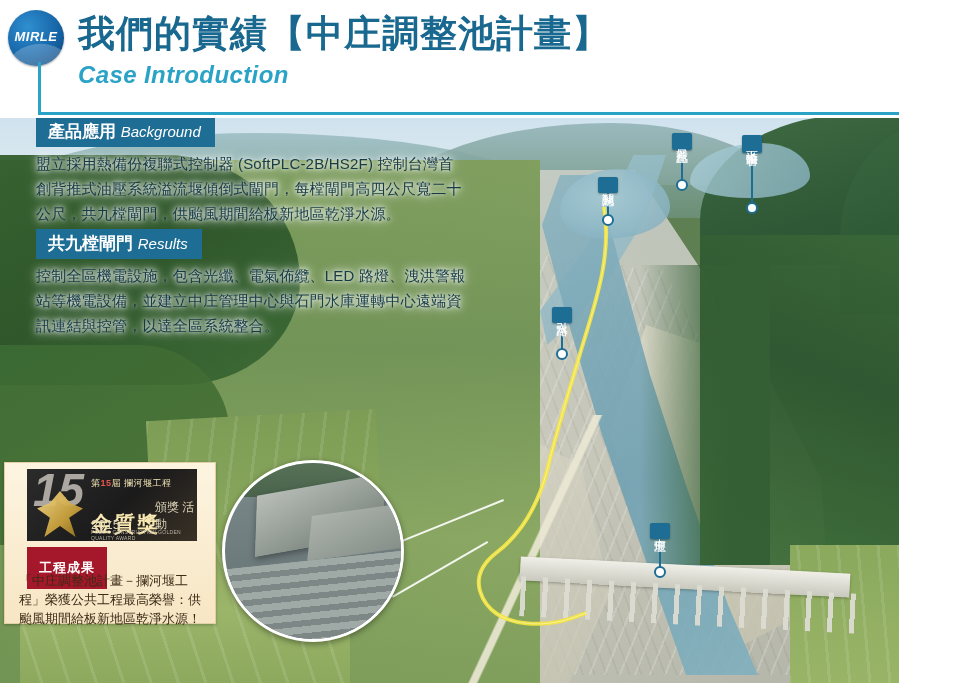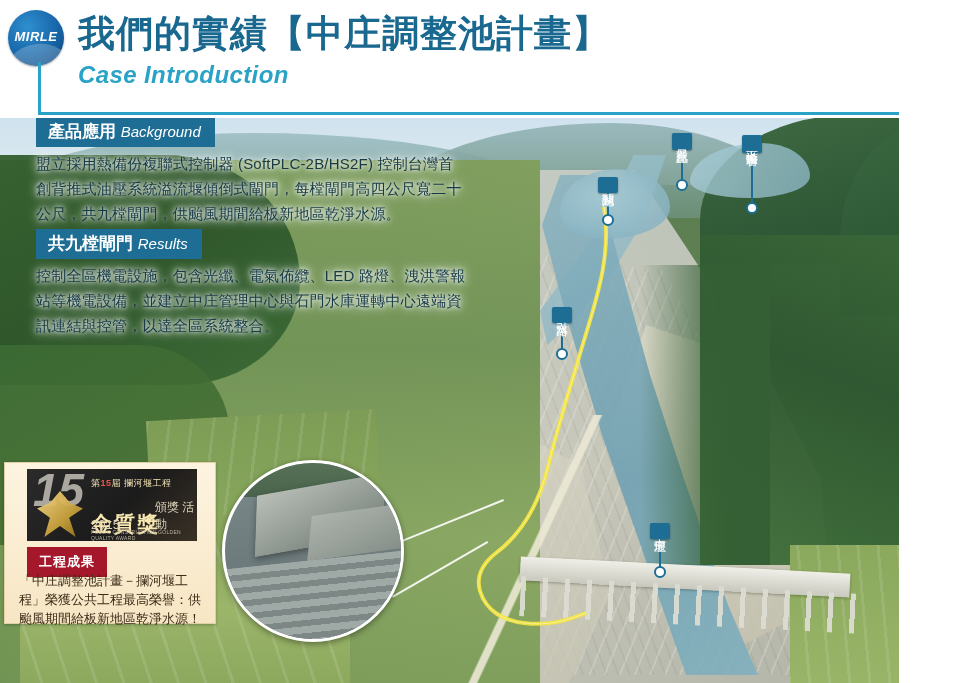--- a/index.html
+++ b/index.html
@@ -334,21 +334,21 @@
     position: absolute; left: 64px; top: 60px;
     color: #b9b1a0; font-size: 5px; letter-spacing: .3px;
   }
   #award-tag {
     position: absolute;
     left: 22px; top: 84px;
     background: #a5172a;
     color: #ffffff;
     font-size: 13px;
     font-weight: bold;
-    padding: 6px 12px;
+    padding: 12px 12px;
     letter-spacing: 1px;
   }
   #award-text {
     position: absolute;
     left: 14px; top: 108px;
     width: 190px;
     color: #3b2b17;
     font-size: 13px;
     line-height: 19px;
   }

